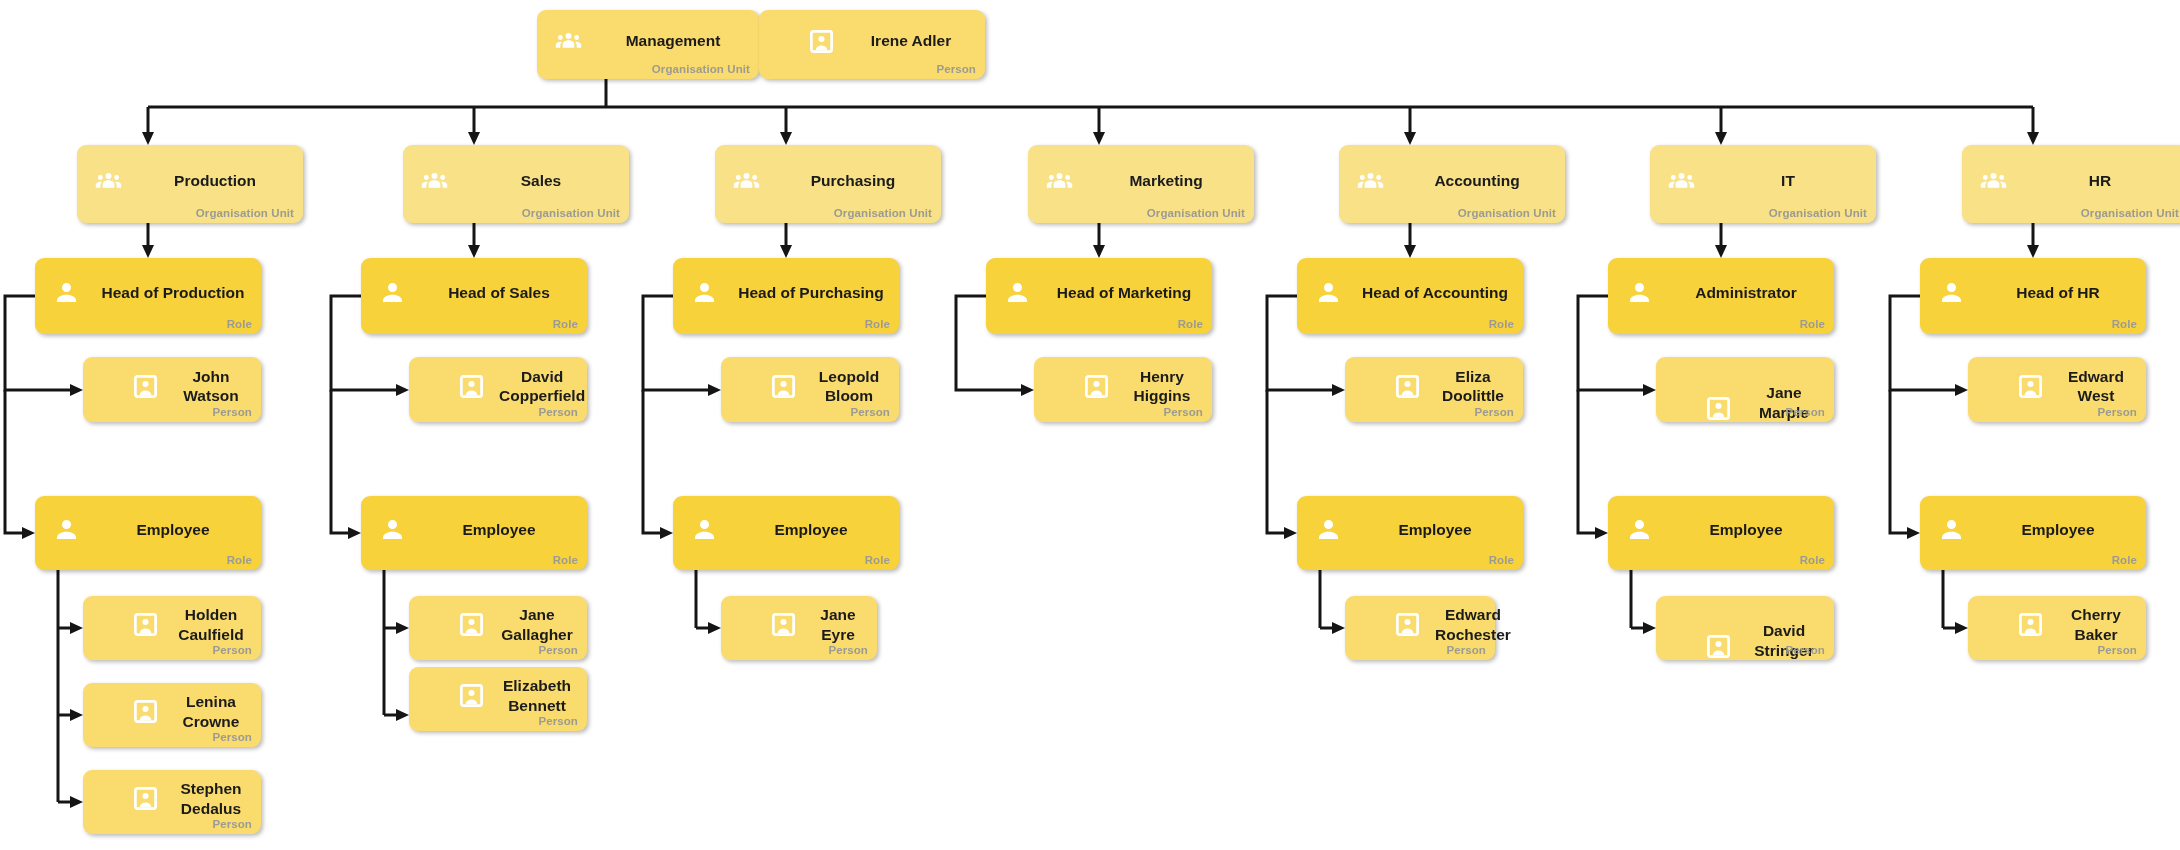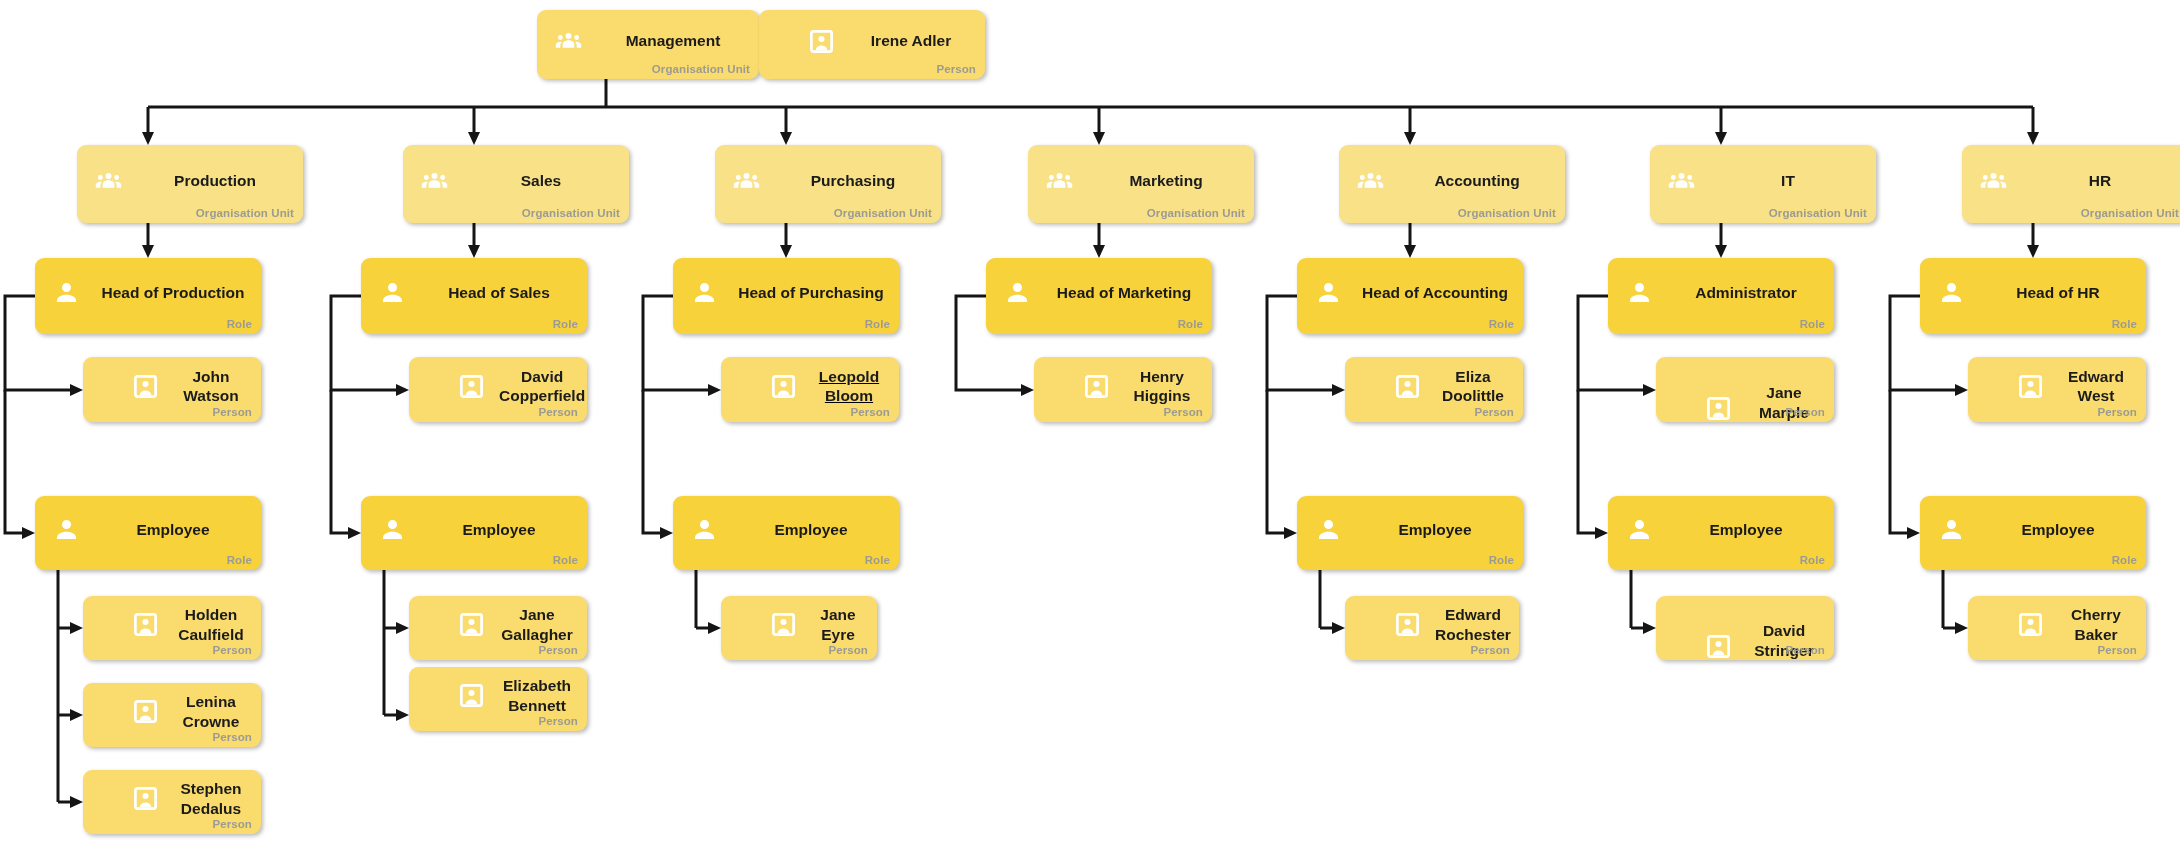--- a/index.html
+++ b/index.html
@@ -284,21 +284,21 @@
       </div>
       <div class="node role" style="left: 673px; top: 258px; width: 226px; height: 76px;">
         <div class="icon">
           <svg viewBox="0 0 24 24" width="31" height="31">
             <path fill="#FFFFFF" d="M12 4.6a3.5 3.5 0 1 1 0 7 3.5 3.5 0 0 1 0-7ZM4.6 19.4v-.95c0-2.75 3.3-4.7 7.4-4.7s7.4 1.95 7.4 4.7v.95Z"></path>
           </svg>
         </div>
         <div class="title">Head of Purchasing</div>
         <div class="typelabel">Role</div>
       </div>
-      <div class="node person" style="left: 721px; top: 357px; width: 178px; height: 65px; text-decoration: underline;">
+      <div class="node person" style="left: 721px; top: 357px; width: 178px; height: 65px;">
         <div class="icon">
           <svg viewBox="0 0 24 24" width="27" height="27">
             <rect x="3" y="3" width="18" height="18" rx="1.8" fill="none" stroke="#FFFFFF" stroke-width="2.4"></rect>
             <circle cx="12" cy="9.7" r="2.7" fill="#FFFFFF"></circle>
             <path fill="#FFFFFF" d="M6.9 19.7c.2-2.7 2.3-4.1 5.1-4.1s4.9 1.4 5.1 4.1Z"></path>
           </svg>
         </div>
         <div class="title">Leopold Bloom</div>
         <div class="typelabel">Person</div>
       </div>
@@ -382,21 +382,21 @@
       </div>
       <div class="node role" style="left: 1297px; top: 496px; width: 226px; height: 74px;">
         <div class="icon">
           <svg viewBox="0 0 24 24" width="31" height="31">
             <path fill="#FFFFFF" d="M12 4.6a3.5 3.5 0 1 1 0 7 3.5 3.5 0 0 1 0-7ZM4.6 19.4v-.95c0-2.75 3.3-4.7 7.4-4.7s7.4 1.95 7.4 4.7v.95Z"></path>
           </svg>
         </div>
         <div class="title">Employee</div>
         <div class="typelabel">Role</div>
       </div>
-      <div class="node person" style="left: 1345px; top: 596px; width: 174px; height: 64px;">
+      <div class="node person" style="left: 1345px; top: 596px; width: 150px; height: 64px;">
         <div class="icon">
           <svg viewBox="0 0 24 24" width="27" height="27">
             <rect x="3" y="3" width="18" height="18" rx="1.8" fill="none" stroke="#FFFFFF" stroke-width="2.4"></rect>
             <circle cx="12" cy="9.7" r="2.7" fill="#FFFFFF"></circle>
             <path fill="#FFFFFF" d="M6.9 19.7c.2-2.7 2.3-4.1 5.1-4.1s4.9 1.4 5.1 4.1Z"></path>
           </svg>
         </div>
         <div class="title">Edward Rochester</div>
         <div class="typelabel">Person</div>
       </div>

